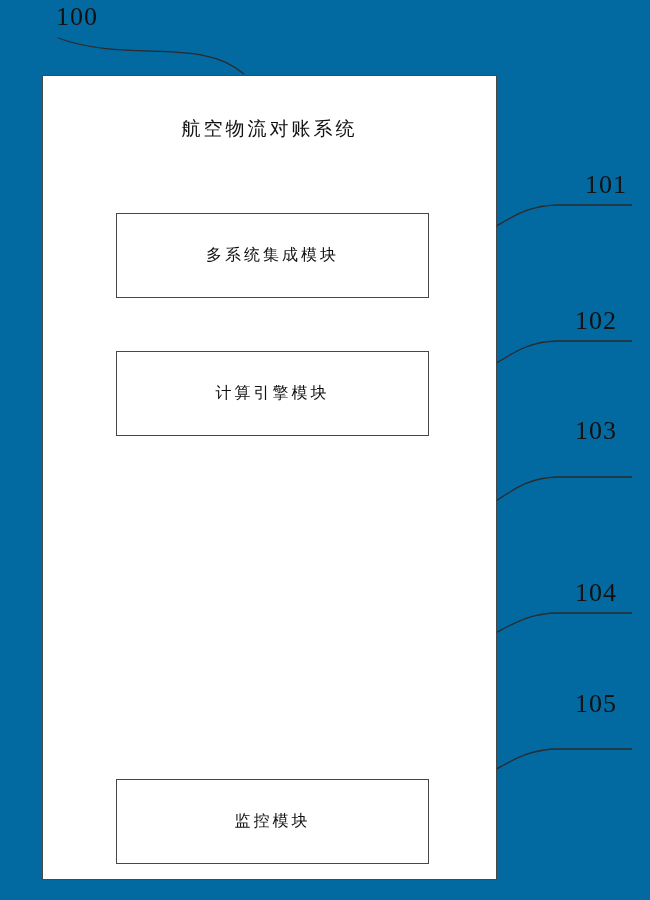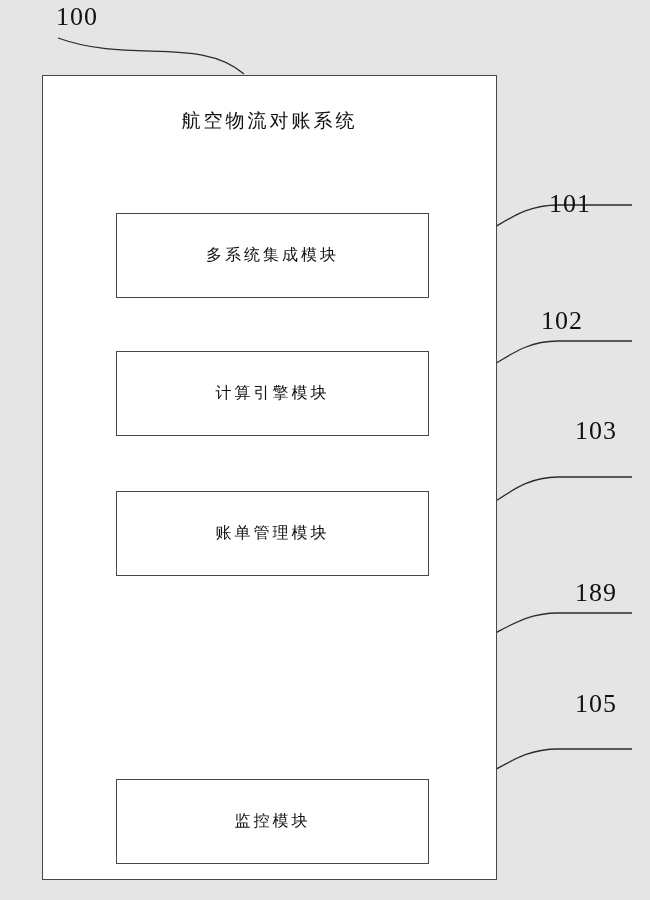--- a/index.html
+++ b/index.html
@@ -5,21 +5,21 @@
   * { margin: 0; padding: 0; box-sizing: border-box; }
   html, body { background: #ffffff; }
   body {
     width: 650px; height: 900px;
     font-family: "Liberation Serif", serif;
     color: #111111;
   }
   .canvas {
     position: relative;
     width: 650px; height: 900px;
-    background: #e5e5e5;
+    background: #0369a1;
     overflow: hidden;
   }
   .leaders {
     position: absolute; left: 0; top: 0;
     width: 650px; height: 900px;
     pointer-events: none;
   }
   .leaders path {
     fill: none;
     stroke: #2b2b2b;
@@ -34,21 +34,21 @@
   }
   .outer-box {
     position: absolute;
     left: 42px; top: 75px;
     width: 455px; height: 805px;
     border: 1.5px solid #474747;
     background: #ffffff;
   }
   .system-title {
     position: absolute;
-    top: 32px; left: 0;
+    top: 40px; left: 0;
     width: 100%;
     text-align: center;
     font-size: 19px;
     letter-spacing: 3px;
     color: #111111;
     font-family: Liberation Sans, sans-serif;
   }
   .module-box {
     position: absolute;
     left: 73px;
@@ -64,22 +64,22 @@
     letter-spacing: 3px;
     color: #111111;
     font-family: "Liberation Serif", serif;
   }
   .mb-1 { top: 137px; }
   .mb-2 { top: 275px; }
   .mb-3 { top: 415px; }
   .mb-4 { top: 543px; }
   .mb-5 { top: 703px; }
   .ref-100 { left: 56px;  top: 2px;   }
-  .ref-101 { left: 549px; top: 170px; margin-top: 19px; }
-  .ref-102 { left: 541px; top: 306px; }
+  .ref-101 { left: 585px; top: 170px; }
+  .ref-102 { left: 575px; top: 306px; }
   .ref-103 { left: 575px; top: 416px; }
   .ref-104 { left: 575px; top: 578px; }
   .ref-105 { left: 575px; top: 689px; }
 </style>
 </head>
 <body>
 
 <div class="canvas">
 
   <svg class="leaders" viewBox="0 0 650 900" aria-hidden="true">
@@ -97,29 +97,26 @@
     <div class="system-title">航空物流对账系统</div>
 
     <div class="module-box mb-2">
       <span>计算引擎模块</span>
     </div>
 
     <div class="module-box mb-1">
       <span>多系统集成模块</span>
     </div>
 
-    <div class="module-box mb-3">
-      <span>账单管理模块</span>
-    </div>
 
 
     <div class="module-box mb-5">
       <span>监控模块</span>
     </div>
   </div>
 
   <div class="ref-label ref-101">101</div>
   <div class="ref-label ref-102">102</div>
   <div class="ref-label ref-103">103</div>
-  <div class="ref-label ref-104">189</div>
+  <div class="ref-label ref-104">104</div>
   <div class="ref-label ref-105">105</div>
 
 </div>
 
 </body></html>

